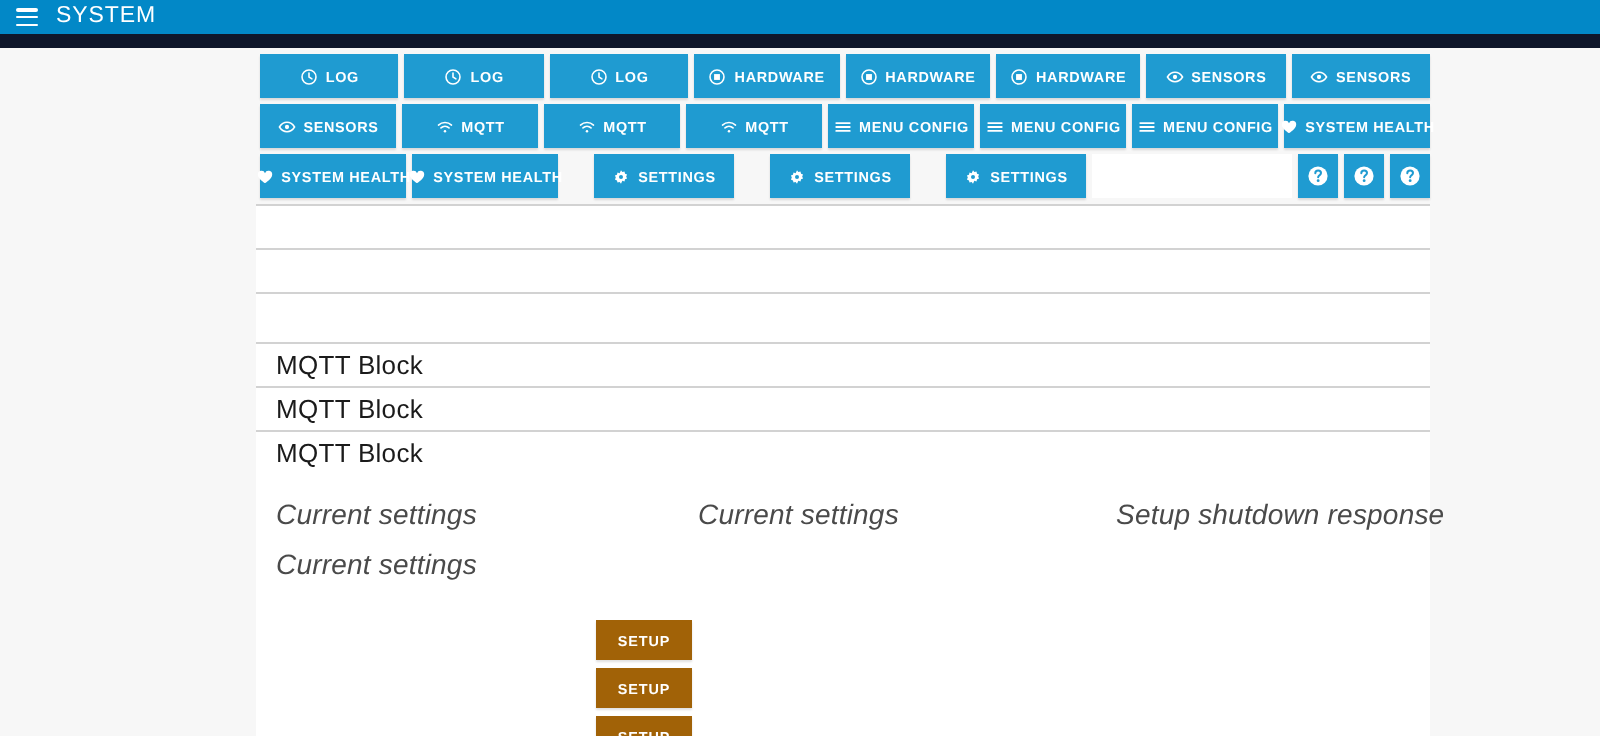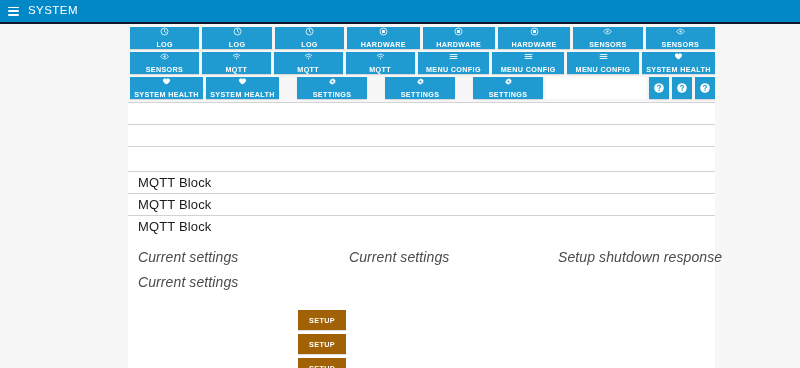--- a/index.html
+++ b/index.html
@@ -17,21 +17,21 @@
   }
 
   
   #app-bar {
     height: 24px;
     background: #0288c7;
     display: flex;
     align-items: center;
     padding-left: 8px;
     gap: 9px;
-    border-bottom: 2px solid #0f172a;
+    border-bottom: 7px solid #0f172a;
   }
 
   #menu-icon {
     width: 11px;
     height: 9px;
     display: flex;
     flex-direction: column;
     justify-content: space-between;
     cursor: pointer;
     flex: none;
@@ -85,21 +85,20 @@
     gap: 4px;
     font-family: "Liberation Sans", sans-serif;
     font-size: 7.2px;
     font-weight: bold;
     letter-spacing: 0.35px;
     white-space: nowrap;
     cursor: pointer;
     padding: 0 6px;
     text-transform: uppercase;
     box-shadow: 0 1px 1px rgba(0,0,0,0.12);
-    flex-direction: column;
   }
   .tool-btn.w-log      { width: 70px; }
   .tool-btn.w-hardware { width: 73px; }
   .tool-btn.w-sensors  { width: 70px; }
   .tool-btn.w-mqtt     { width: 70px; }
   .tool-btn.w-menu     { width: 73px; }
   .tool-btn.w-health   { width: 73px; }
   .tool-btn.w-settings { width: 70px; margin-left: 15px; }
 
   .tool-btn .ico {

